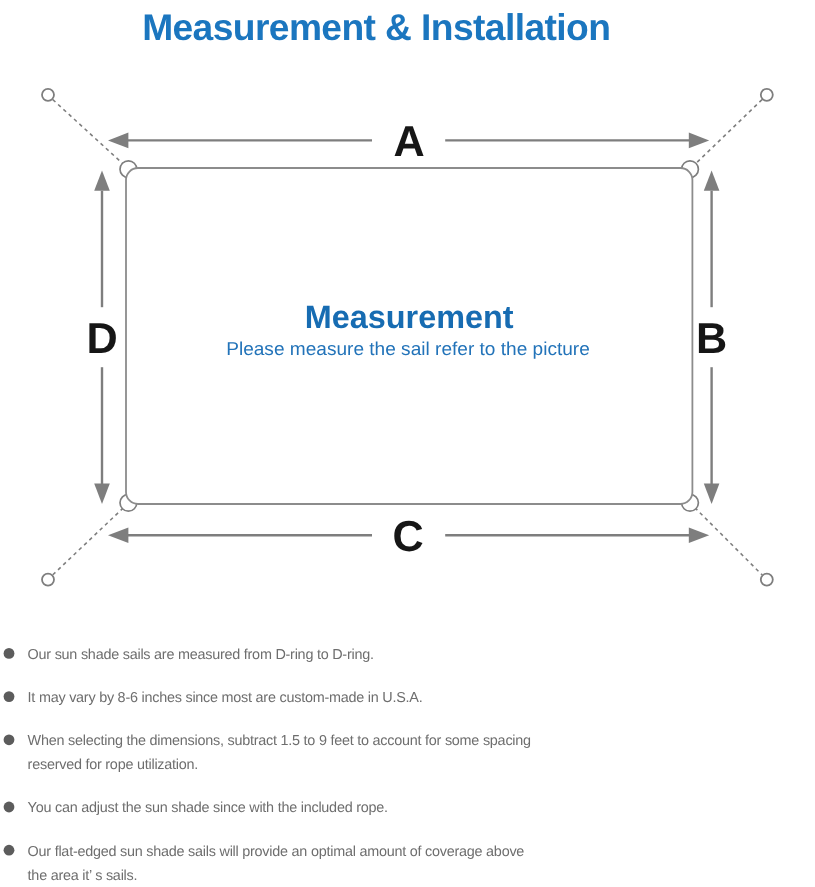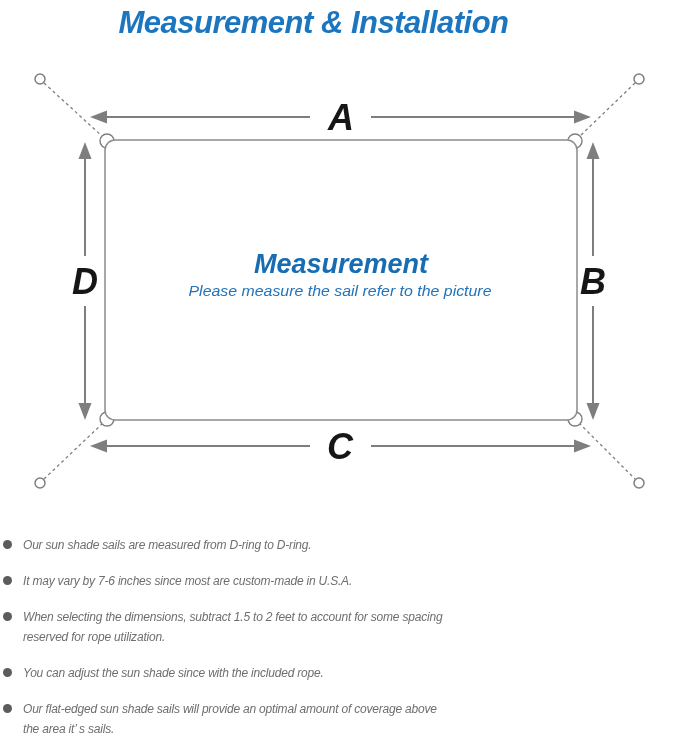--- a/index.html
+++ b/index.html
@@ -9,21 +9,21 @@
     --line-gray:#7e7e7e;
     --label-black:#161616;
     --text-gray:#6e6e6e;
     --bullet-gray:#5c5c5c;
   }
   html,body{margin:0;padding:0;background:#ffffff;}
   body{
     width:679px;height:739px;overflow:hidden;
     font-family:"Liberation Sans","DejaVu Sans",sans-serif;
   }
-  .page{width:627px;height:739px;position:relative;font-style:italic;}
+  .page{width:627px;height:739px;position:relative;}
   h1.title{
     margin:0;padding-top:3px;height:40px;line-height:40px;
     text-align:center;font-size:31px;font-weight:700;
     color:var(--accent-blue);letter-spacing:-0.5px;
   }
   .diagram-wrap{margin-top:17px;}
   svg{display:block;}
   svg text{font-family:"Liberation Sans","DejaVu Sans",sans-serif;}
   .dim{stroke:var(--line-gray);stroke-width:2;}
   .dash{stroke:var(--line-gray);stroke-width:1.3;stroke-dasharray:3 3;fill:none;}
@@ -111,26 +111,26 @@
   </div>
 
   <ul class="notes">
     <li>
       <span class="dot"></span>
       <span class="line">Our sun shade sails are measured from D-ring to D-ring.</span>
 
     </li>
     <li>
       <span class="dot"></span>
-      <span class="line">It may vary by 7-6 inches since most are custom-made in U.S.A.</span>
+      <span class="line">It may vary by 8-6 inches since most are custom-made in U.S.A.</span>
 
     </li>
     <li>
       <span class="dot"></span>
-      <span class="line">When selecting the dimensions, subtract 1.5 to 2 feet to account for some spacing</span>
+      <span class="line">When selecting the dimensions, subtract 1.5 to 9 feet to account for some spacing</span>
       <span class="line">reserved for rope utilization.</span>
     </li>
     <li>
       <span class="dot"></span>
       <span class="line">You can adjust the sun shade since with the included rope.</span>
 
     </li>
     <li>
       <span class="dot"></span>
       <span class="line">Our flat-edged sun shade sails will provide an optimal amount of coverage above</span>

